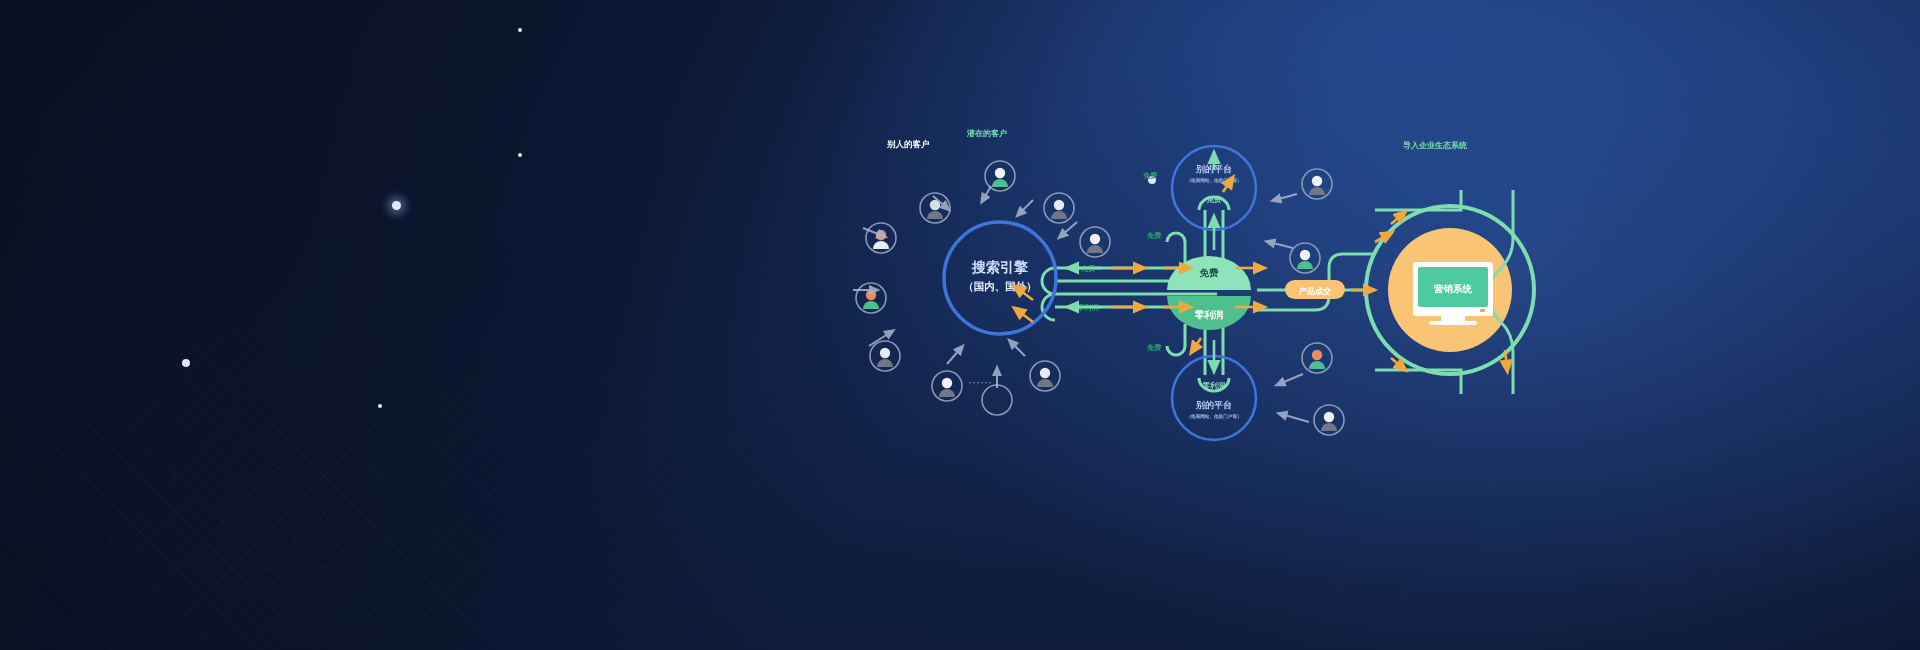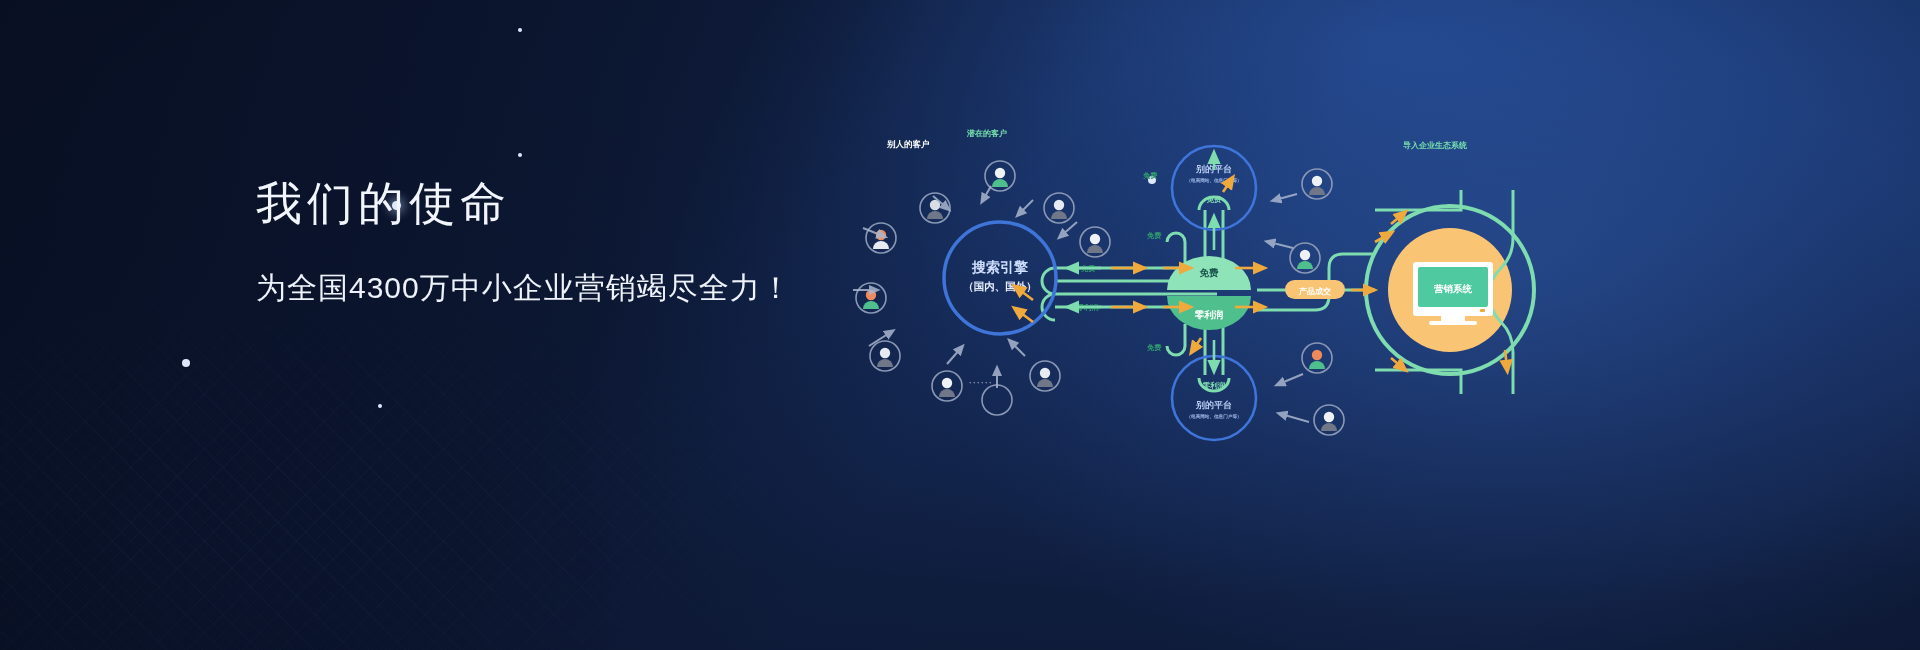--- a/index.html
+++ b/index.html
@@ -74,24 +74,20 @@
 
   <div id="dots">
       <span class="dot" style="left: 518px; top: 28px; width: 4px; height: 4px;"></span>
       <span class="dot" style="left: 517.8px; top: 152.8px; width: 4.4px; height: 4.4px;"></span>
       <span class="dot glowy" style="left: 391.5px; top: 200.5px; width: 9px; height: 9px;"></span>
       <span class="dot" style="left: 182px; top: 359px; width: 8px; height: 8px;"></span>
       <span class="dot" style="left: 377.8px; top: 403.8px; width: 4.4px; height: 4.4px;"></span>
       <span class="dot" style="left: 1148px; top: 176px; width: 8px; height: 8px;"></span>
     </div>
 
-  <div class="copy">
-    <h1 class="headline">我们的使命</h1>
-    <p class="subline">为全国4300万中小企业营销竭尽全力！</p>
-  </div>
 
   <div class="diagram">
   <svg viewBox="0 0 620 290" xmlns="http://www.w3.org/2000/svg">
     <defs>
       <marker id="ao" markerWidth="7" markerHeight="7" refX="3.2" refY="2.6" orient="auto">
         <path d="M0,0 L6,2.6 L0,5.2 Z" fill="#f0a93c"></path>
       </marker>
       <marker id="ag" markerWidth="7" markerHeight="7" refX="3.2" refY="2.6" orient="auto">
         <path d="M0,0 L6,2.6 L0,5.2 Z" fill="#7fdcaf"></path>
       </marker>

